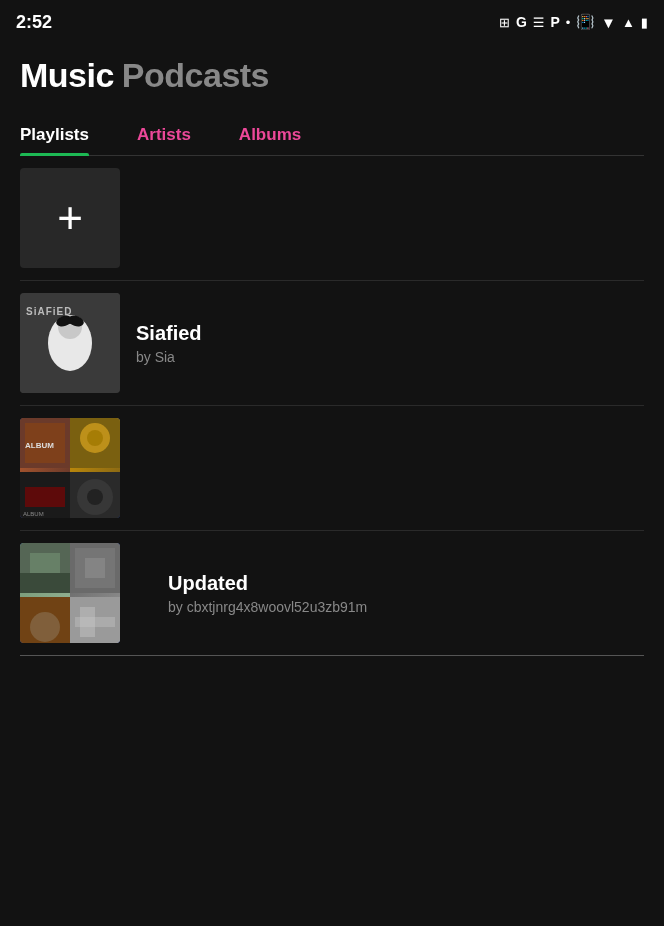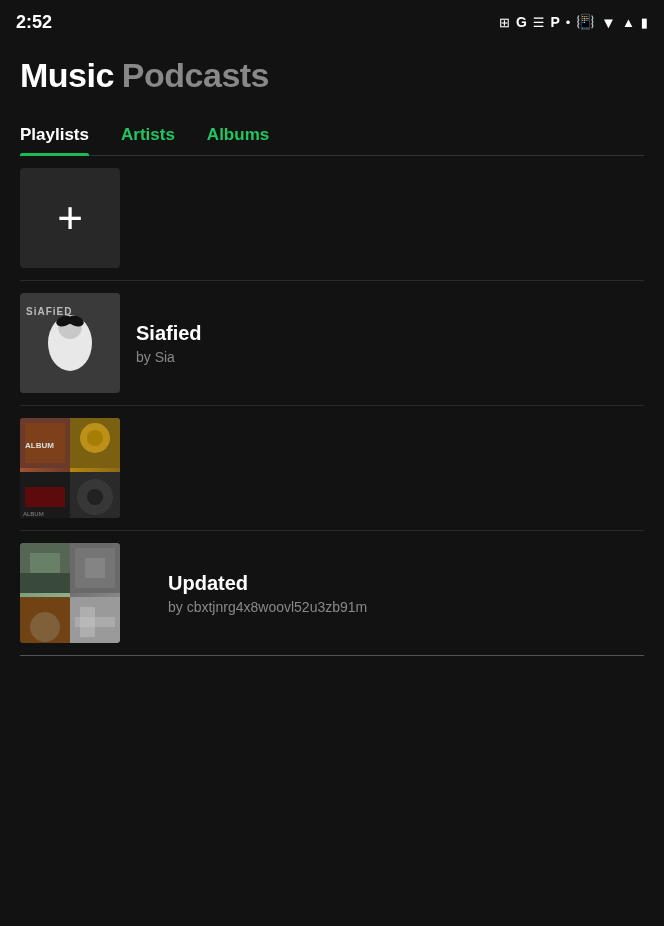--- a/index.html
+++ b/index.html
@@ -54,30 +54,30 @@
     .header-tab-podcasts {
       font-size: 34px;
       font-weight: 800;
       color: #888;
       letter-spacing: -0.5px;
     }
 
     
     .sub-tabs {
       display: flex;
-      gap: 0;
+      gap: 16px;
       border-bottom: 1px solid #333;
       margin-bottom: 0;
     }
     .sub-tab {
       font-size: 17px;
       font-weight: 600;
       padding: 10px 0;
       margin-right: 32px;
-      color: #22c55e;
+      color: #ec4899;
       position: relative;
       cursor: pointer;
     }
     .sub-tab.active {
       color: #fff;
     }
     .sub-tab.active::after {
       content: '';
       position: absolute;
       bottom: -1px;

